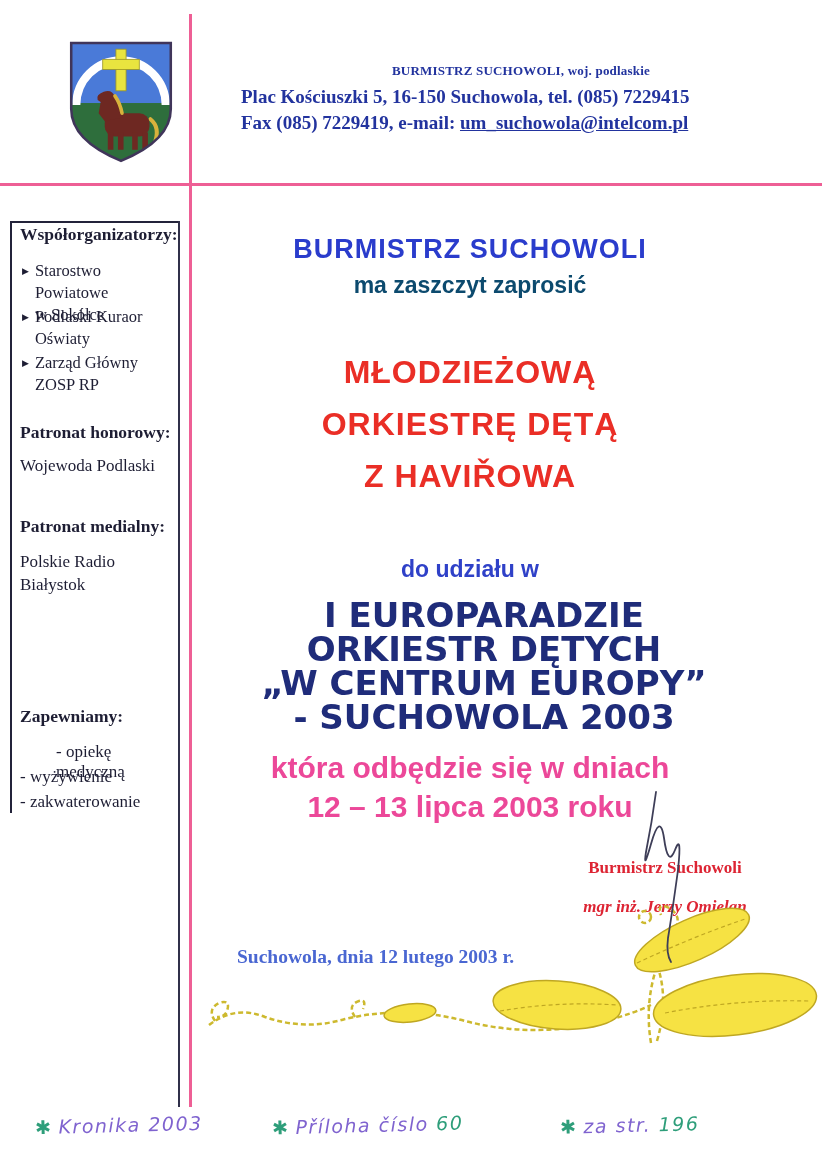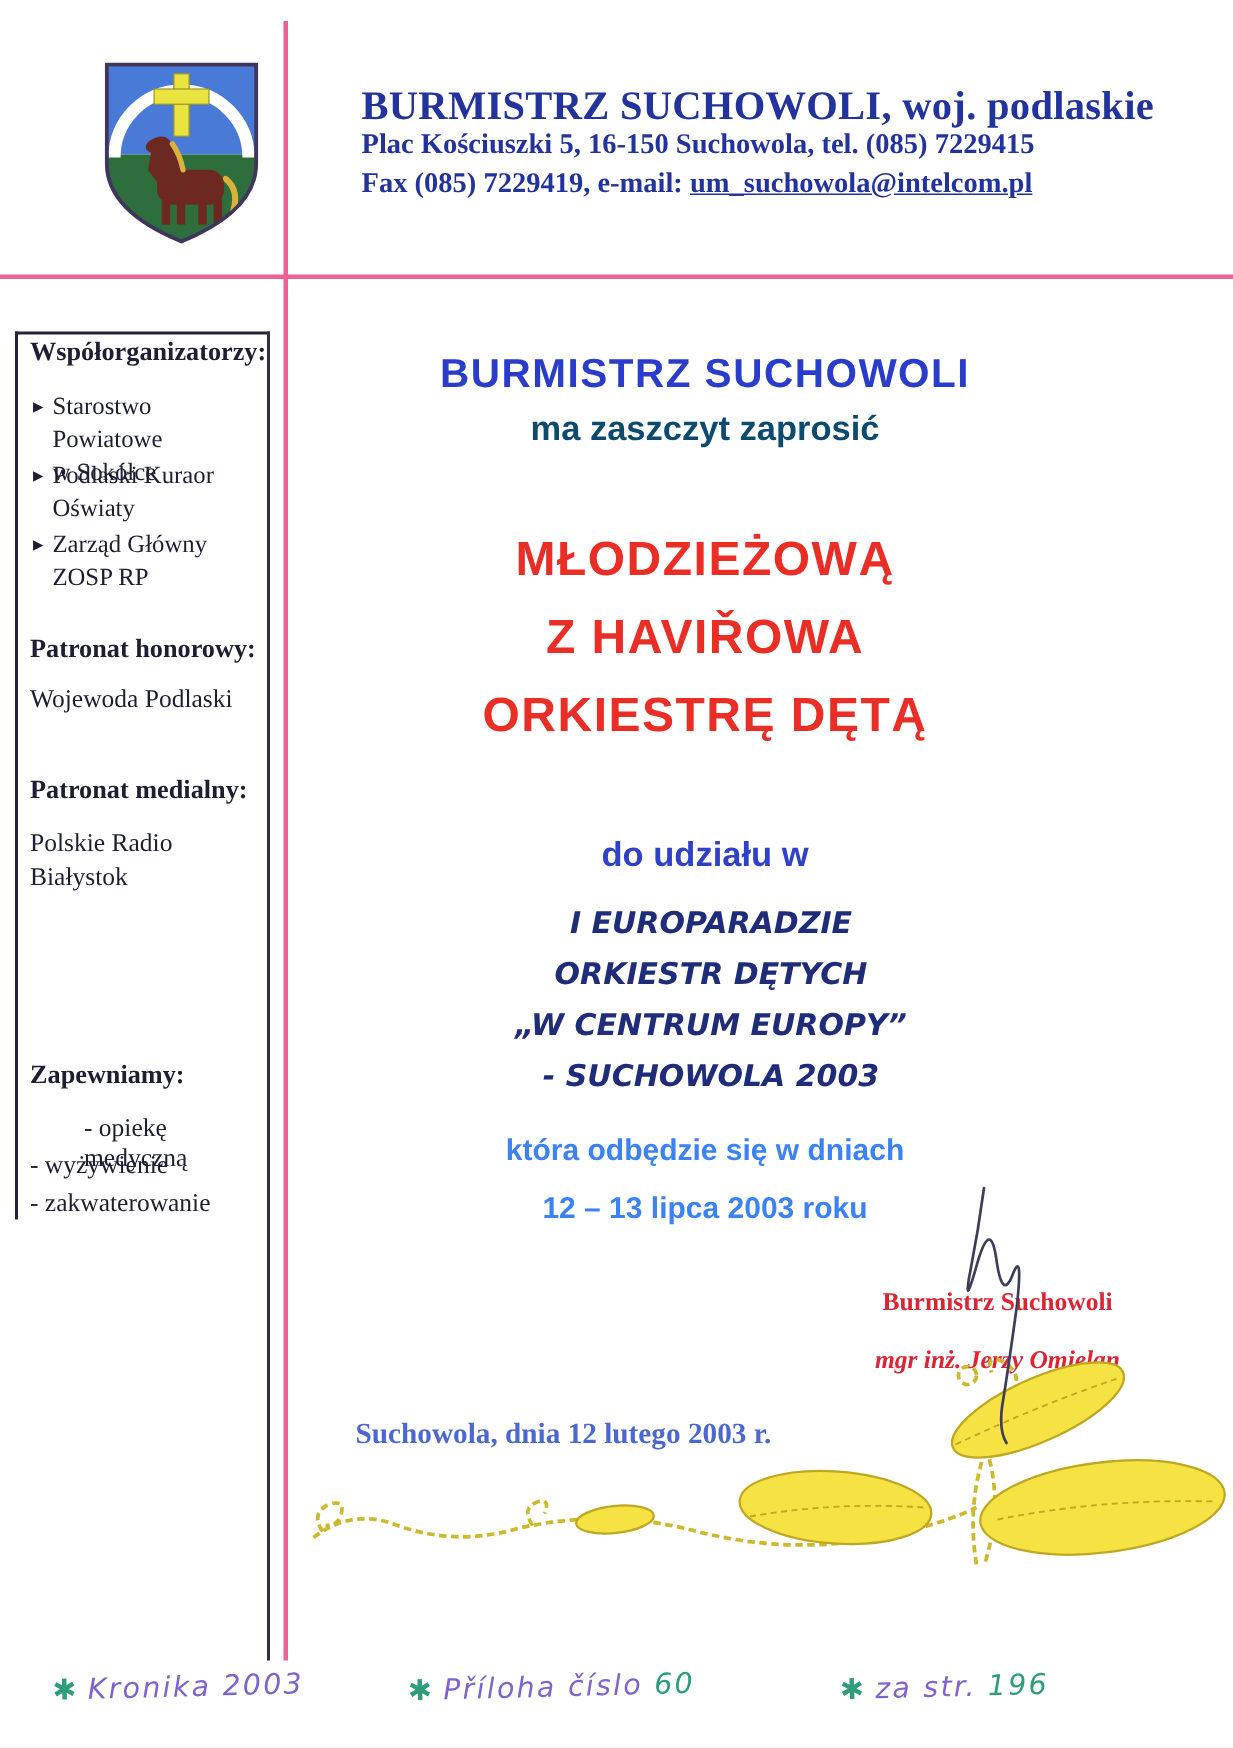--- a/index.html
+++ b/index.html
@@ -7,21 +7,21 @@
         font-family:"Liberation Serif",serif;margin:0 auto;}
   
   .hline{position:absolute;left:0;top:183px;width:822px;height:3px;background:#ee5f95;}
   .vline{position:absolute;left:189px;top:14px;width:3px;height:1093px;background:#ee5f95;}
   .sb-top{position:absolute;left:10px;top:221px;width:170px;height:2px;background:#23233a;}
   .sb-left{position:absolute;left:10px;top:221px;width:2px;height:592px;background:#23233a;}
   .sb-right{position:absolute;left:178px;top:221px;width:2px;height:886px;background:#30304a;}
   
   .crest{position:absolute;left:64px;top:38px;width:114px;height:128px;}
   .lh-text{position:absolute;left:241px;top:57px;width:560px;color:#22339e;font-weight:bold;}
-  .lh-title{font-size:27px;line-height:27px;letter-spacing:.2px;}
+  .lh-title{font-size:13px;line-height:27px;letter-spacing:.2px;text-align:center;}
   .lh-line{font-size:19px;line-height:26px;}
   .email{color:#22339e;text-decoration:underline;cursor:pointer;}
   
   .sidebar{position:absolute;left:20px;top:224px;width:152px;color:#1d1d33;}
   .sb-h{font-weight:bold;font-size:17.5px;}
   .sb-item{display:flex;gap:6px;font-size:16.5px;line-height:22px;white-space:pre-line;}
   .tri{font-size:9px;line-height:22px;color:#1d1d33;}
   .ml{white-space:pre-line;}
   .pos-coorg{position:absolute;left:0;top:0;}
   .pos-b1{position:absolute;left:2px;top:36px;}
@@ -37,24 +37,24 @@
   .pos-z3{position:absolute;left:0;top:568px;font-size:17px;}
   
   .main{position:absolute;left:200px;top:0;width:540px;text-align:center;
         font-family:"Liberation Sans",sans-serif;}
   .inviter{position:absolute;left:0;top:234px;width:100%;font-size:27px;font-weight:bold;
            color:#2a3ccc;letter-spacing:1px;}
   .invite-line{position:absolute;left:0;top:272px;width:100%;font-size:23px;font-weight:bold;color:#0c4a6e;}
   .red-block{position:absolute;left:0;top:346px;width:100%;font-size:32px;line-height:52px;
              font-weight:bold;color:#ea2e26;letter-spacing:1px;}
   .participation{position:absolute;left:0;top:556px;width:100%;font-size:23px;font-weight:bold;color:#2f41c8;}
-  .event-block{position:absolute;left:4px;top:598px;width:100%;font-size:20px;line-height:34px;
-               font-weight:bold;font-style:italic;color:#1f2c7a;font-family:"DejaVu Sans",sans-serif;}
-  .date-block{position:absolute;left:0;top:748px;width:100%;font-size:20px;line-height:39px;
-              font-weight:bold;color:#3b82f6;}
+  .event-block{position:absolute;left:14px;top:598px;width:100%;font-size:34px;line-height:34px;
+               font-weight:bold;color:#1f2c7a;font-family:"DejaVu Sans",sans-serif;}
+  .date-block{position:absolute;left:0;top:748px;width:100%;font-size:30px;line-height:39px;
+              font-weight:bold;color:#ec4899;}
   
   .sig{position:absolute;left:545px;top:0;width:240px;text-align:center;color:#dd2433;}
   .sig-title{position:absolute;left:0;top:858px;width:100%;font-weight:bold;font-size:17px;}
   .sig-name{position:absolute;left:0;top:897px;width:100%;font-weight:bold;font-style:italic;font-size:17px;}
   .place-date{position:absolute;left:237px;top:946px;font-weight:bold;font-size:19.5px;color:#4a67d2;}
   .ornament{position:absolute;left:205px;top:893px;width:617px;height:172px;}
   .squiggle{position:absolute;left:598px;top:786px;width:120px;height:185px;}
   
   .note{position:absolute;top:1114px;font-family:"DejaVu Sans",sans-serif;font-style:italic;
         font-size:19px;letter-spacing:1.5px;transform:rotate(-1.5deg);color:#7f63cf;}
@@ -124,22 +124,22 @@
     <div class="pos-z1">- opiekę medyczną</div>
     <div class="pos-z2">- wyżywienie</div>
     <div class="pos-z3">- zakwaterowanie</div>
   </aside>
 
   <main class="main">
     <div class="inviter">BURMISTRZ SUCHOWOLI</div>
     <div class="invite-line">ma zaszczyt zaprosić</div>
     <div class="red-block">
       <div>MŁODZIEŻOWĄ</div>
+      <div>ORKIESTRĘ DĘTĄ</div>
       <div>Z HAVIŘOWA</div>
-      <div>ORKIESTRĘ DĘTĄ</div>
     </div>
     <div class="participation">do udziału w</div>
     <div class="event-block">
       <div>I EUROPARADZIE</div>
       <div>ORKIESTR DĘTYCH</div>
       <div>„W CENTRUM EUROPY”</div>
       <div>- SUCHOWOLA 2003</div>
     </div>
     <div class="date-block">
       <div>która odbędzie się w dniach</div>

